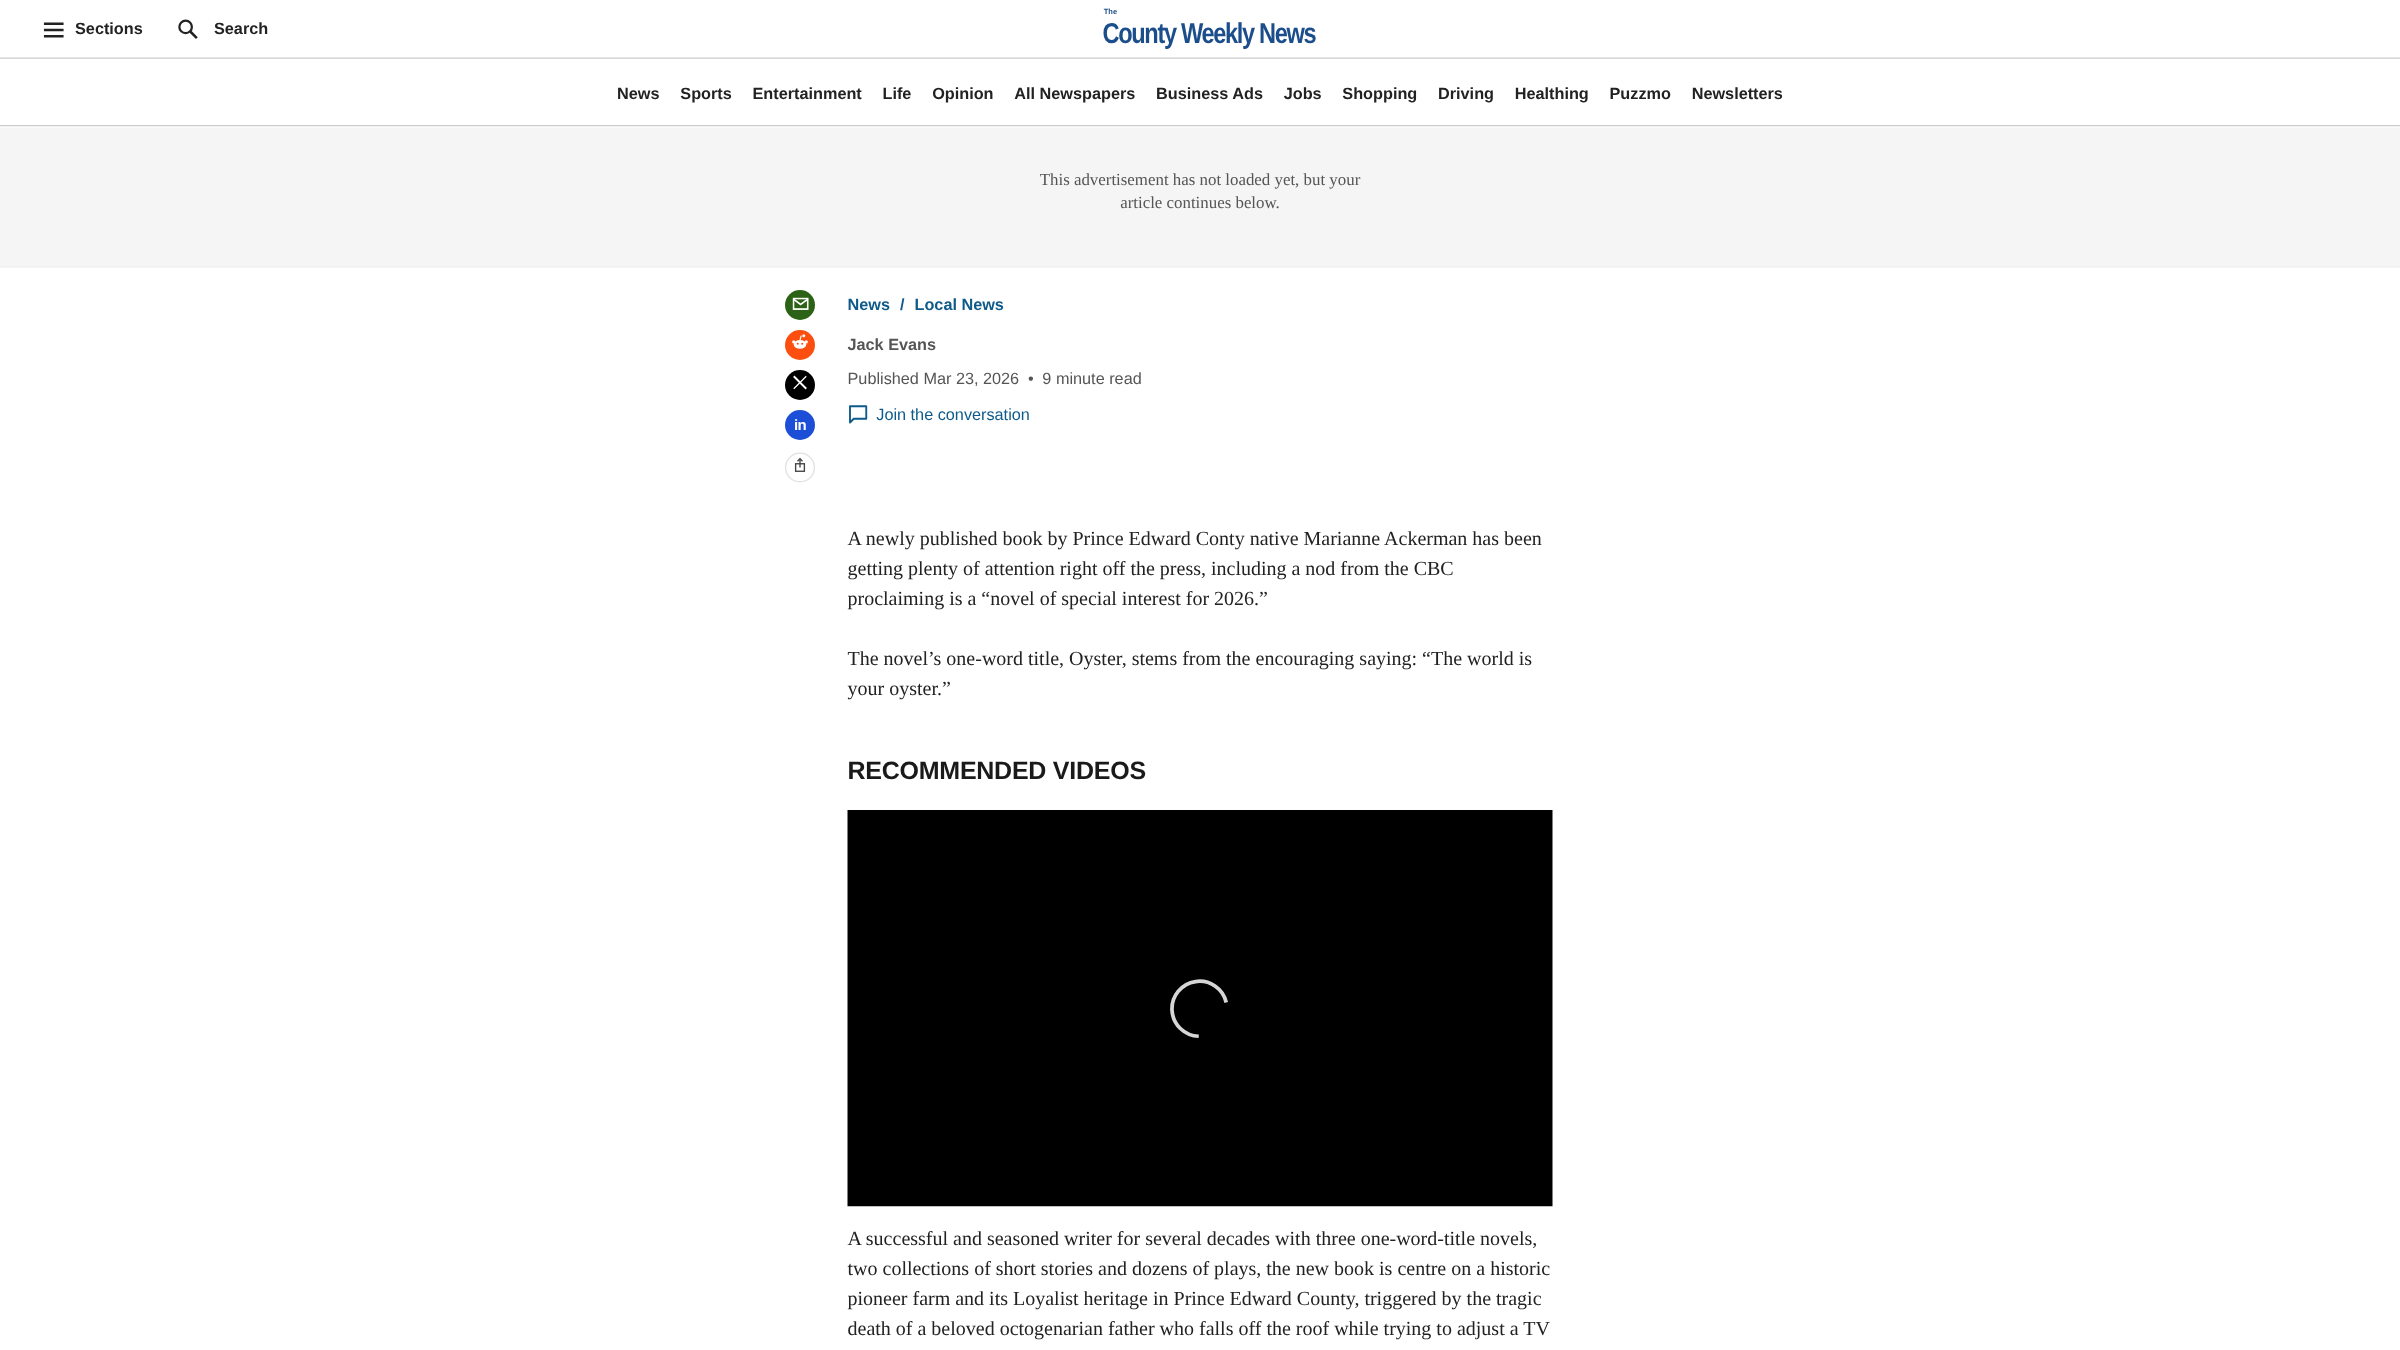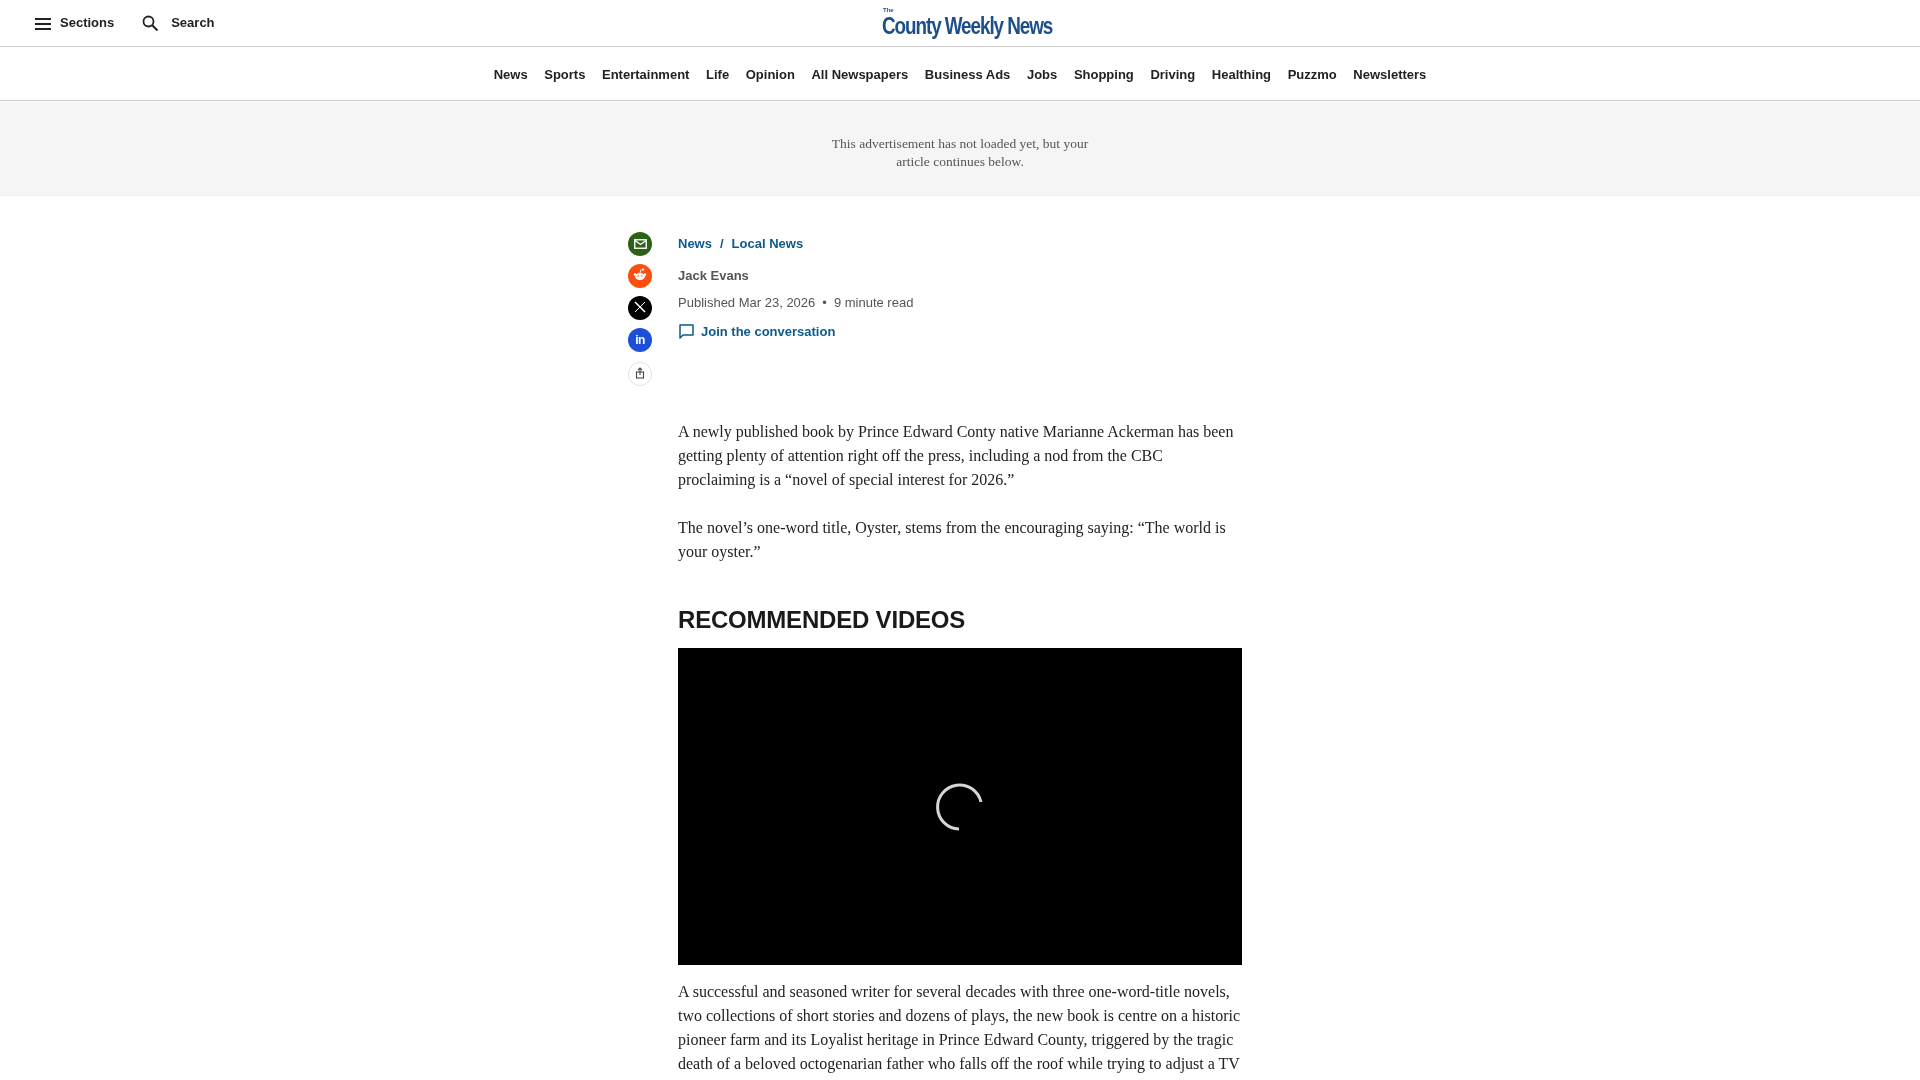--- a/index.html
+++ b/index.html
@@ -15,47 +15,47 @@
   .tb-btn.search .icon { margin-right: 12px; }
   .logo { position: absolute; left: 880px; top: 6px; width: 160px; height: 36px; cursor: pointer; }
   .logo .the { position: absolute; left: 3px; top: 1px; font-size: 6px; font-weight: bold; color: #1b4e8b; font-family: "Liberation Sans Narrow", "Liberation Sans", sans-serif; }
   .logo .name { position: absolute; left: 2px; top: 7px; font-size: 23px; font-weight: bold; color: #1b4e8b; letter-spacing: -1.3px; transform: scaleX(0.82); transform-origin: left top; white-space: nowrap; font-family: "Liberation Sans", sans-serif; }
 
   
   .nav { position: absolute; left: 0; top: 48px; width: 1920px; height: 53px; border-bottom: 1px solid #cccccc; display: flex; justify-content: center; align-items: center; }
   .nav-item { font-weight: bold; font-size: 13px; color: #222; margin: 0 8.3px; cursor: pointer; white-space: nowrap; }
 
   
-  .ad { position: absolute; left: 0; top: 102px; width: 1920px; height: 94px; background: #f5f5f5; border-bottom: 1px solid #eeeeee; }
+  .ad { position: absolute; left: 0; top: 102px; width: 1920px; height: 112px; background: #f5f5f5; border-bottom: 1px solid #eeeeee; }
   .ad-text { position: absolute; left: 810px; top: 33px; width: 300px; text-align: center; font-family: "Liberation Serif", serif; font-size: 13.5px; line-height: 18px; color: #555; }
 
   
   .share { position: absolute; left: 628px; top: 232px; width: 24px; }
   .share-btn { width: 24px; height: 24px; border-radius: 50%; display: flex; align-items: center; justify-content: center; margin-bottom: 8px; cursor: pointer; }
   .share-btn.email { background: #2b6215; }
   .share-btn.reddit { background: #fc4e0f; }
   .share-btn.x { background: #000000; }
   .share-btn.linkedin { background: #1d4ed8; }
   .share-btn.copy { background: #fff; border: 1px solid #e0e0e0; margin-top: 10px; }
 
   
   .article { position: absolute; left: 678px; top: 230px; width: 565px; }
   .breadcrumb { font-size: 13px; font-weight: bold; color: #0e5a8a; display: flex; align-items: center; height: 27px; }
   .breadcrumb a { color: #0e5a8a; text-decoration: none; cursor: pointer; }
   .breadcrumb .sep { margin: 0 8px; color: #0e5a8a; }
   .headline { font-size: 41px; font-weight: bold; line-height: 46px; color: #1a1a1a; margin-top: 2px; letter-spacing: -0.2px; }
   .byline { font-size: 13px; font-weight: bold; color: #555; margin-top: 11px; cursor: pointer; }
   .meta { font-size: 13px; color: #555; margin-top: 12px; display: flex; align-items: center; }
   .meta .dot { margin: 0 7px; }
-  .convo { font-size: 13px; color: #0e5a8a; margin-top: 13px; display: flex; align-items: center; cursor: pointer; font-weight: bold; }
+  .convo { font-size: 13px; color: #0e5a8a; margin-top: 13px; display: flex; align-items: center; cursor: pointer; }
   .convo .icon { width: 17px; height: 17px; margin-right: 6px; display: inline-flex; }
   .body-text { font-family: "Liberation Serif", serif; font-size: 16px; line-height: 24px; color: #222; }
   .p1 { position: absolute; left: 0; top: 190px; width: 565px; }
   .p2 { position: absolute; left: 0; top: 286px; width: 565px; }
-  .rec-title { position: absolute; left: 0; top: 376px; font-size: 24px; font-weight: bold; color: #1a1a1a; letter-spacing: -0.2px; }
+  .rec-title { position: absolute; left: 0; top: 376px; font-size: 20px; font-weight: bold; color: #1a1a1a; letter-spacing: -0.2px; }
   .video { position: absolute; left: 0; top: 418px; width: 564px; height: 317px; background: #000; cursor: pointer; }
   .spinner { position: absolute; left: 252px; top: 128px; width: 62px; height: 62px; }
   .p3 { position: absolute; left: 0; top: 750px; width: 570px; }
 </style>
 </head>
 <body>
 
 <div class="topbar">
   <div class="topbar-left">
     <div class="tb-btn">

